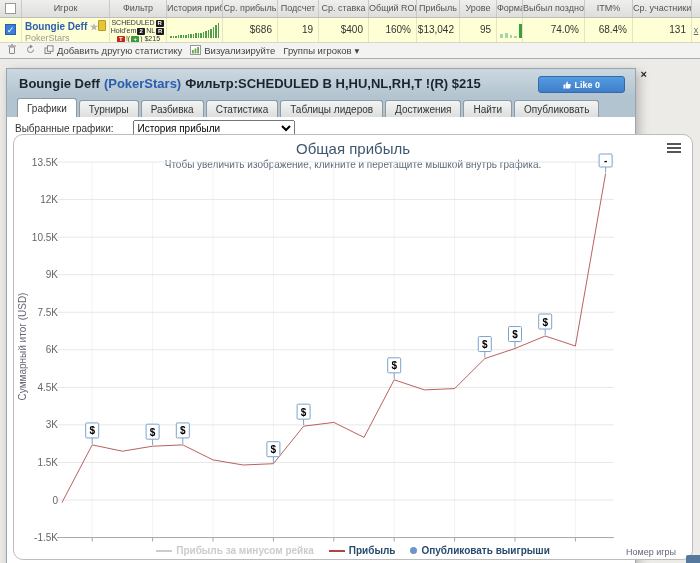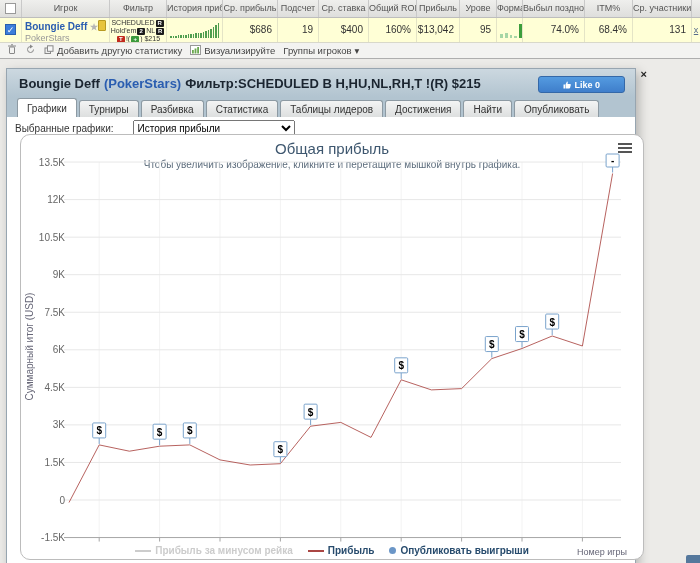--- a/index.html
+++ b/index.html
@@ -44,22 +44,22 @@
             background:linear-gradient(#549be0,#3f7ecb);border:1px solid #3468a8;border-radius:3px;
             color:#fff;font-size:9px;font-weight:bold;padding:0 24px;}
   .dlg-close{position:absolute;right:-12px;top:-1px;font-size:11px;font-weight:bold;color:#222;cursor:default;}
   .dlg-tabs{height:20px;background:#b2c4d0;display:flex;padding-left:10px;gap:2px;align-items:flex-end;}
   .tab{box-sizing:border-box;font-size:10px;color:#333;background:linear-gradient(#f3f4f4,#dddfdf);
        border:1px solid #8d9aa3;border-bottom:none;border-radius:3px 3px 0 0;padding:3px 9px 0;height:17px;white-space:nowrap;}
   .tab.active{background:#fff;height:19px;padding-top:4px;}
   .select-row{height:17px;padding:3px 0 0 8px;font-size:10px;color:#333;display:flex;align-items:center;gap:19px;}
   .select-row select{font-size:10px;height:17px;width:162px;font-family:inherit;}
   
-  .panel{position:absolute;left:6px;top:65px;width:624px;height:426px;border:1px solid #bcbcbc;
-         border-radius:10px;background:#fff;box-sizing:border-box;margin-left:7px;}
+  .panel{position:absolute;left:6px;top:65px;width:680px;height:426px;border:1px solid #bcbcbc;
+         border-radius:10px;background:#fff;box-sizing:border-box;}
   .chart-title{position:absolute;top:5px;width:100%;text-align:center;font-size:15px;color:#3E576F;}
   .chart-sub{position:absolute;top:24px;width:100%;text-align:center;font-size:10px;color:#5c6c7c;}
   .burger{position:absolute;top:8px;right:11px;width:14px;}
   .burger div{height:2px;background:#555;margin-bottom:2px;}
   .ytitle{position:absolute;left:-56px;top:206px;width:128px;text-align:center;font-size:10px;color:#667;
           transform:rotate(-90deg);}
   .chart-svg{position:absolute;left:0;top:0;}
   .legend{position:absolute;top:410px;left:0;width:100%;display:flex;justify-content:center;
           gap:15px;font-size:10px;align-items:center;}
   .litem{display:flex;align-items:center;gap:4px;font-weight:bold;color:#274b6d;}

